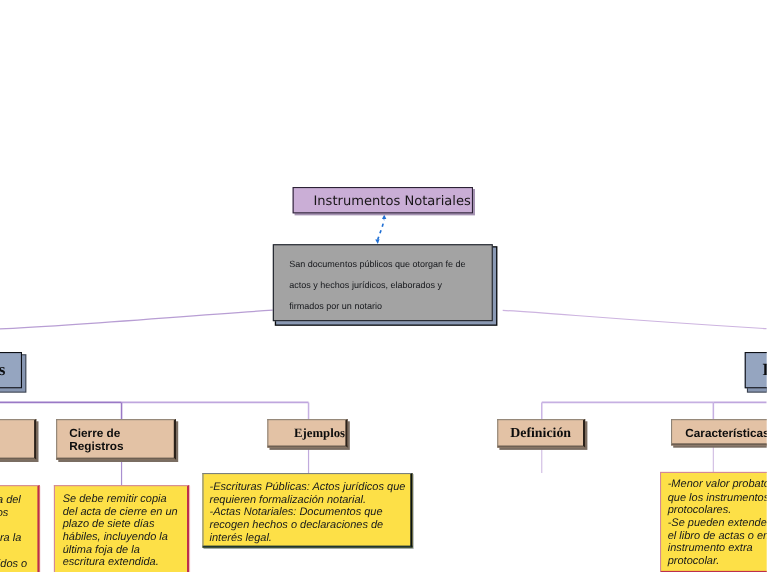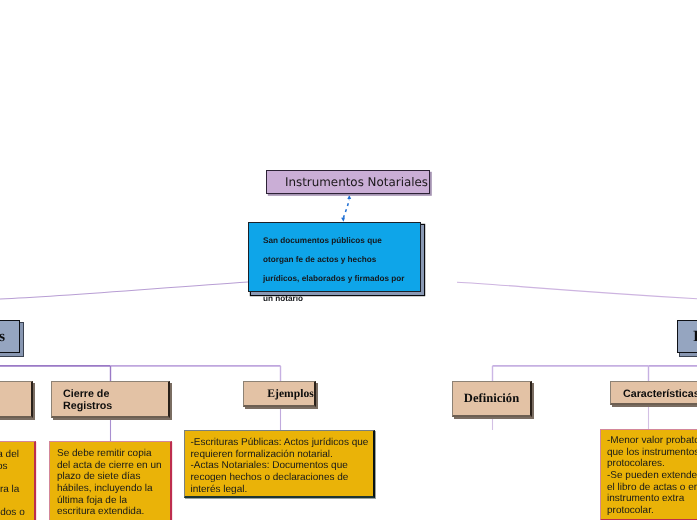--- a/index.html
+++ b/index.html
@@ -17,47 +17,47 @@
     box-shadow:1.8px 1.8px 0 0 #a593b2;
     display:flex;align-items:center;justify-content:center;
   }
   .title-node .lbl{
     font-family:"DejaVu Sans",sans-serif;
     font-size:11.9px;color:#1a1719;letter-spacing:0px;white-space:nowrap;margin-left:17px;
   }
 
   
   .desc-node{
-    left:248px;top:222px;width:173px;height:70px;
-    background:#0ea5e9;
+    left:248px;top:222px;width:200px;height:70px;
+    background:#a3a3a3;
     border:1.4px solid #1b2028;
     box-shadow:3px 3px 0 0 #8a99b4, 3px 3px 0 1.2px #080a0e;
     padding:8px 14px 0 14px;
-    font-weight:bold;
   }
   .desc-node .body{
     font-size:8.2px;color:#16181c;line-height:19.2px;
   }
 
   
   .tan{
     background:#e3c2a5;
     border-top:1px solid #8d8275;
     border-left:1px solid #8d8275;
     border-right:2px solid #2a211a;
     border-bottom:2.5px solid #6d5f52;
     box-shadow:2px 2px 0 0 #7a6d62;
     display:flex;align-items:center;
   }
   .tan .lbl{color:#0d0d0d;}
 
   
   .teal{
-    background:#eab308;
+    background:#fde047;
     padding:5px 7px 4px 7px;
+    font-style:italic;
   }
   .teal .body{font-size:10px;color:#15181b;line-height:11.67px;white-space:pre;}
   .teal.dark{
     border-top:1px solid #7a807f;border-left:1px solid #7a807f;
     border-right:2px solid #0b1414;border-bottom:2px solid #1d3533;
     box-shadow:1px 1px 0 0 #9aa3a2;
   }
   .teal.pink{
     border-top:1.5px solid #d3879a;border-left:1.5px solid #d3879a;
     border-right:2.5px solid #bd2e4e;border-bottom:2.5px solid #bd2e4e;
@@ -126,21 +126,21 @@
     <div class="body" style="position:relative;height:80px;">
       <div style="position:absolute;top:0px;left:67.9px;">copia del</div>
       <div style="position:absolute;top:11.67px;left:58.2px;">registros</div>
       
       <div style="position:absolute;top:35.01px;left:77.8px;">para la</div>
       
       <div style="position:absolute;top:58.35px;left:57.0px;">extendidos o</div>
     </div>
   </div>
 
-  <div class="node tan" style="left:51px;top:381px;width:119px;height:37px;padding-left:11px;padding-top:6px;align-items:flex-start;">
+  <div class="node tan" style="left:51px;top:381px;width:109px;height:37px;padding-left:11px;padding-top:6px;align-items:flex-start;">
     <span class="lbl" style="font-size:10.7px;font-weight:bold;white-space:pre-line;line-height:12.2px;text-align:left;">Cierre de
 Registros</span>
   </div>
   <div class="node teal pink" style="left:49px;top:441px;width:123px;height:90px;padding:6px 6px 0 7px;">
     <div class="body">Se debe remitir copia
 del acta de cierre en un
 plazo de siete días
 hábiles, incluyendo la
 última foja de la
 escritura extendida.</div>
@@ -150,21 +150,21 @@
     <span class="lbl" style="font-family:'Liberation Serif',serif;font-size:11.6px;font-weight:bold;padding-left:23px;">Ejemplos</span>
   </div>
   <div class="node teal dark" style="left:184px;top:430px;width:191px;height:68px;padding:6px 5px 0 5.5px;">
     <div class="body">-Escrituras Públicas: Actos jurídicos que
 requieren formalización notarial.
 -Actas Notariales: Documentos que
 recogen hechos o declaraciones de
 interés legal.</div>
   </div>
 
-  <div class="node tan" style="left:452px;top:381px;width:80px;height:36px;justify-content:center;">
+  <div class="node tan" style="left:452px;top:381px;width:80px;height:26px;justify-content:center;">
     <span class="lbl" style="font-family:'Liberation Serif',serif;font-size:12.6px;font-weight:bold;">Definición</span>
   </div>
 
   <div class="node tan" style="left:610px;top:381px;width:148px;height:24px;padding-left:12px;align-items:flex-end;padding-bottom:3px;">
     <span class="lbl" style="font-size:10.7px;font-weight:bold;white-space:nowrap;">Características</span>
   </div>
   <div class="node teal pink" style="left:600px;top:429px;width:140px;height:92px;padding:5px 5px 0 6px;">
     <div class="body">-Menor valor probatorio
 que los instrumentos
 protocolares.

